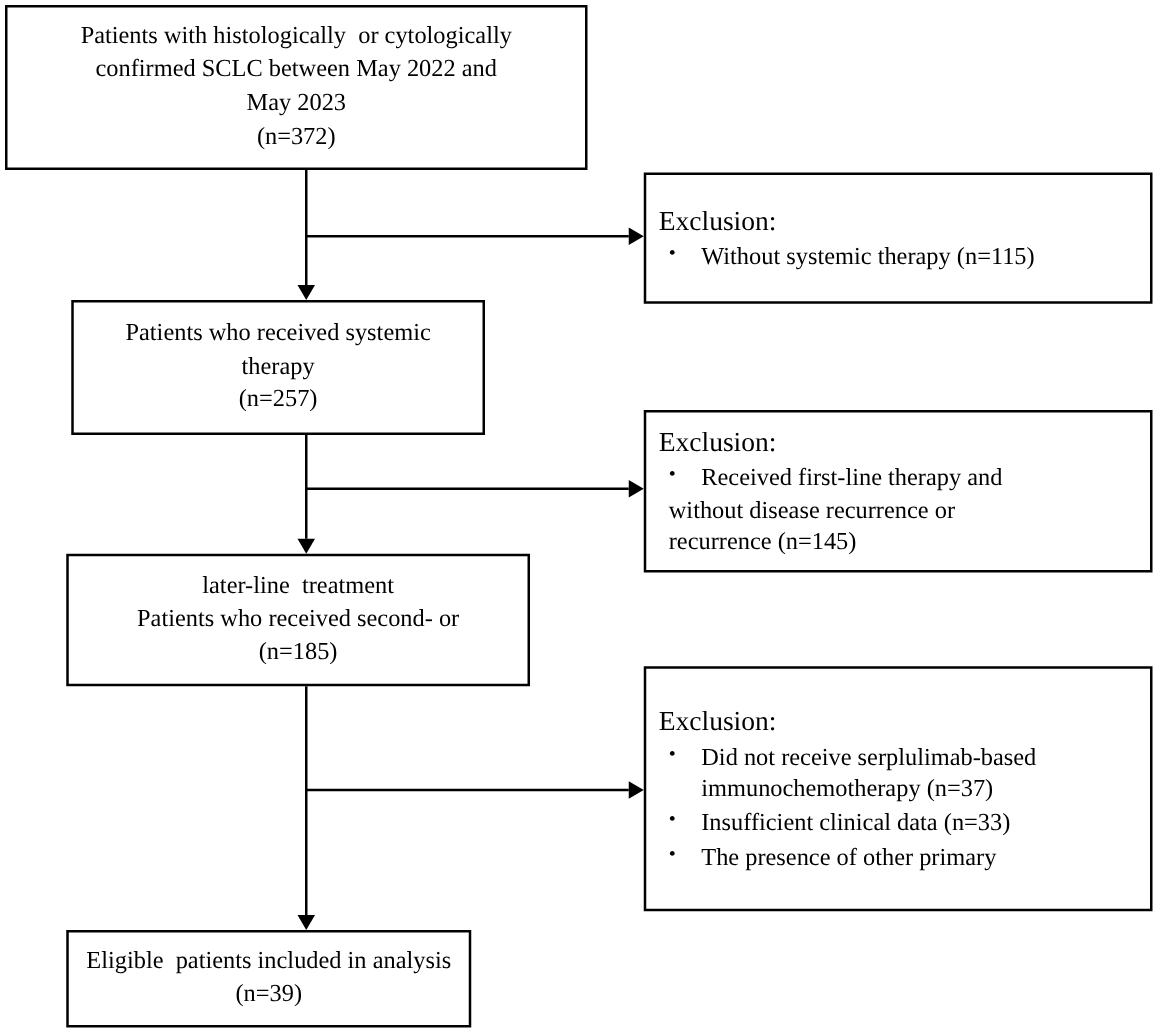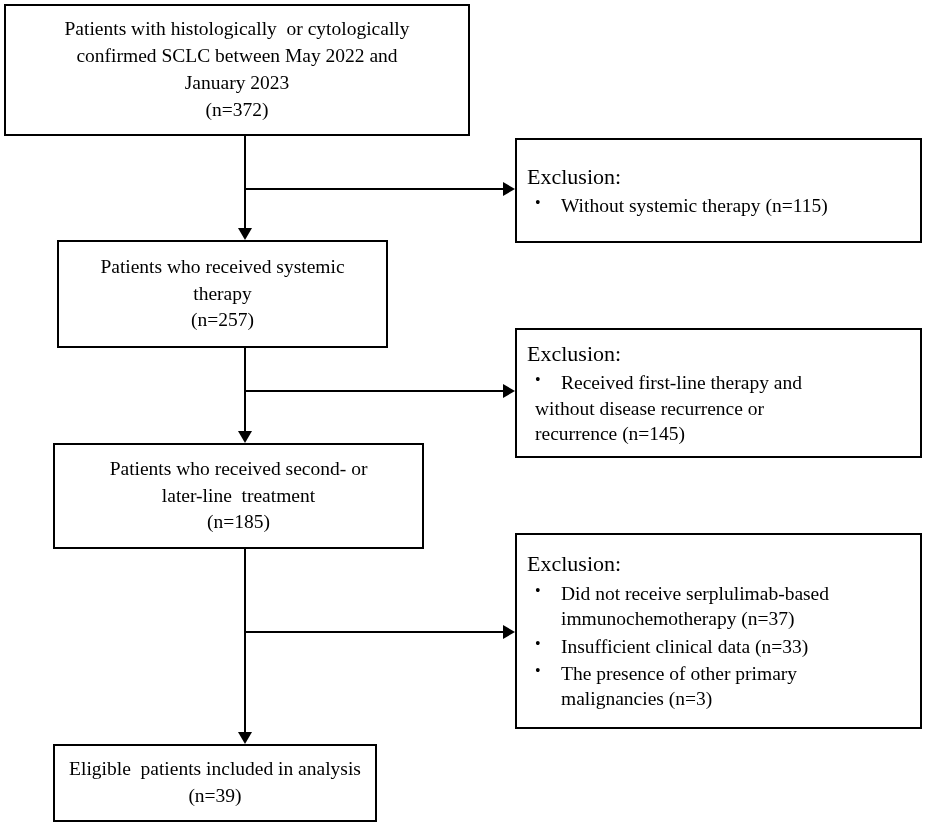--- a/index.html
+++ b/index.html
@@ -90,33 +90,33 @@
   }
 </style>
 </head>
 <body>
 
 <div id="canvas">
 
   <div class="box center" style="left:4px; top:4px; width:466px; height:132px;">
     <div class="box-line">Patients with histologically  or cytologically</div>
     <div class="box-line">confirmed SCLC between May 2022 and</div>
-    <div class="box-line">January 2023</div>
+    <div class="box-line">May 2023</div>
     <div class="box-line">(n=372)</div>
   </div>
 
   <div class="box center" style="left:57px; top:240px; width:331px; height:108px;">
     <div class="box-line">Patients who received systemic</div>
     <div class="box-line">therapy</div>
     <div class="box-line">(n=257)</div>
   </div>
 
   <div class="box center" style="left:53px; top:443px; width:371px; height:106px;">
+    <div class="box-line">later-line  treatment</div>
     <div class="box-line">Patients who received second- or</div>
-    <div class="box-line">later-line  treatment</div>
     <div class="box-line">(n=185)</div>
   </div>
 
   <div class="box center" style="left:53px; top:744px; width:324px; height:78px;">
     <div class="box-line">Eligible  patients included in analysis</div>
     <div class="box-line">(n=39)</div>
   </div>
 
   <div class="box" style="left:515px; top:138px; width:407px; height:105px; justify-content:center;">
     <div class="excl-title">Exclusion:</div>
@@ -143,21 +143,20 @@
     <ul class="bullet-list">
       <li class="bullet-item">
         <span class="bullet-sub">Did not receive  serplulimab-based</span>
         <span class="bullet-sub">immunochemotherapy  (n=37)</span>
       </li>
       <li class="bullet-item">
         <span class="bullet-sub">Insufficient clinical  data (n=33)</span>
       </li>
       <li class="bullet-item">
         <span class="bullet-sub">The presence of other primary</span>
-        <span class="bullet-sub">malignancies  (n=3)</span>
       </li>
     </ul>
   </div>
 
   <div class="vline" style="left:244px; top:136px; height:92px;"></div>
   <div class="arrow-down" style="left:238px; top:228px;"></div>
 
   <div class="hline" style="left:244px; top:188px; width:259px;"></div>
   <div class="arrow-right" style="left:503px; top:182px;"></div>
 

